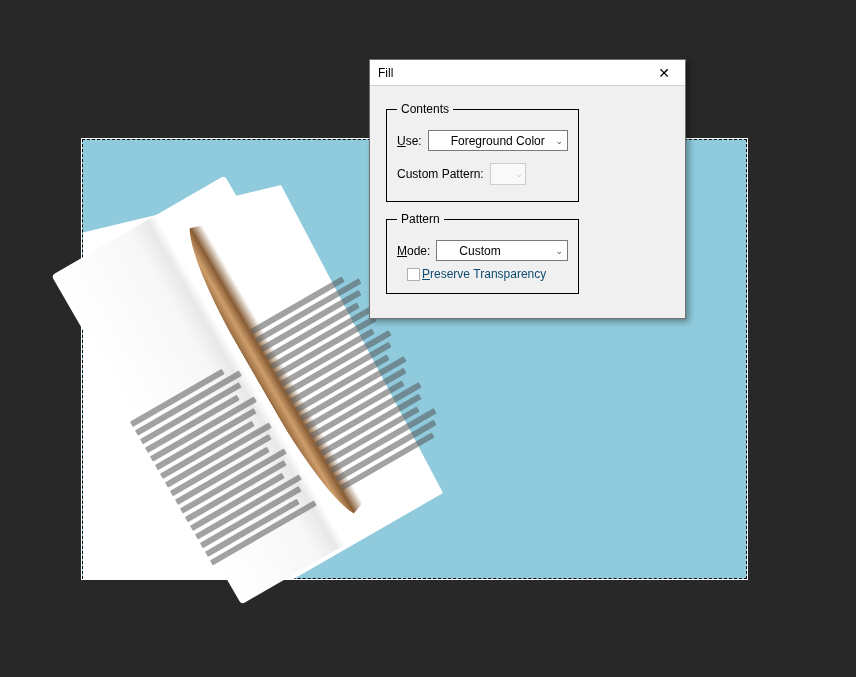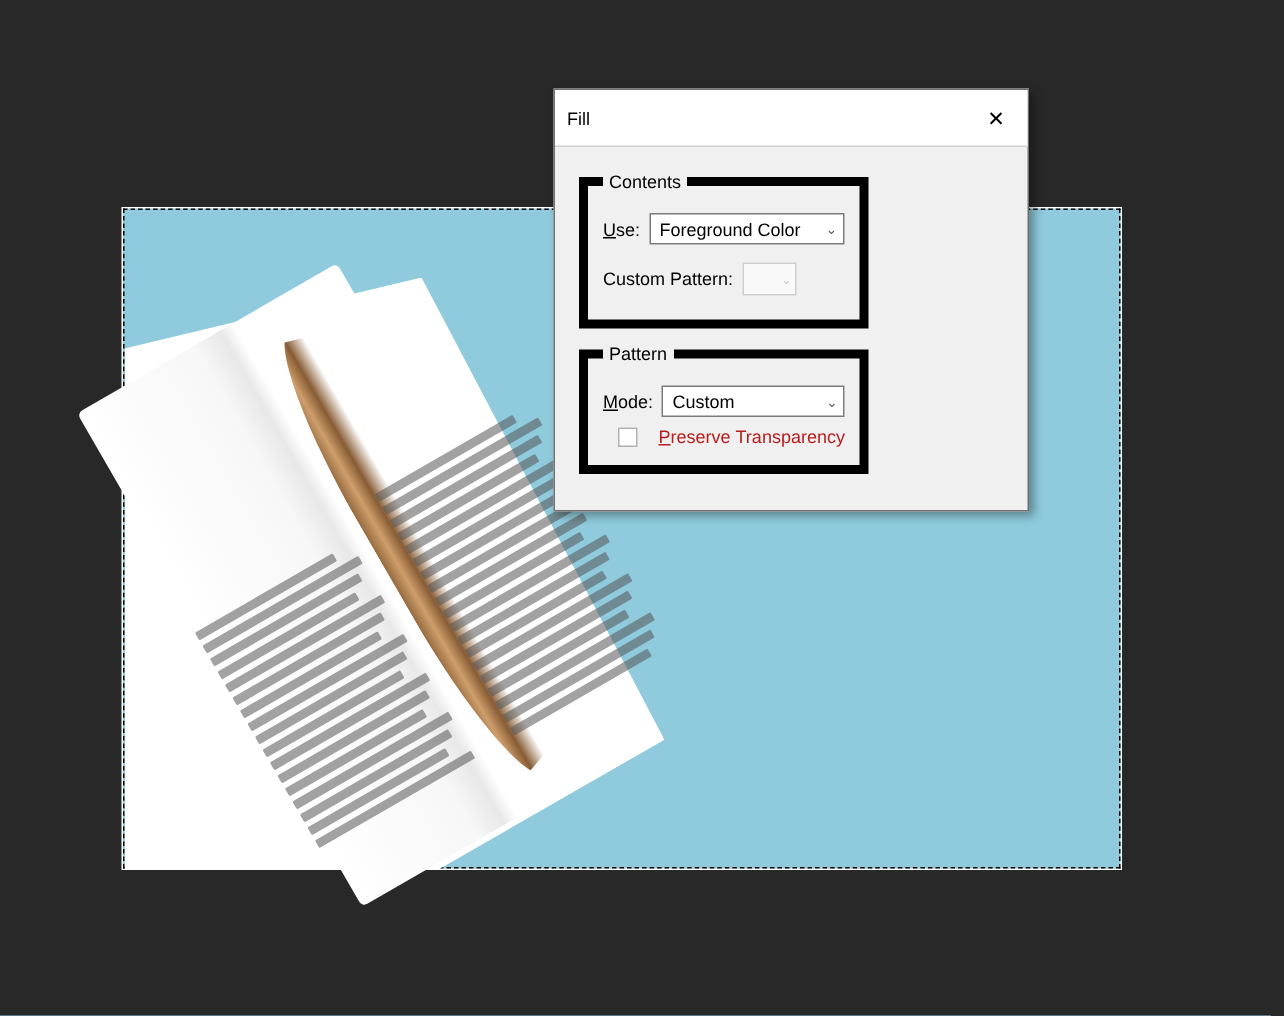--- a/index.html
+++ b/index.html
@@ -99,21 +99,21 @@
       left: 369px;
       top: 59px;
       width: 317px;
       background: #f0f0f0;
       border: 1px solid #707070;
       box-shadow: 3px 3px 6px rgba(0,0,0,0.35);
       font-size: 12px;
       color: #000;
     }
     .titlebar {
-      height: 38px;
+      height: 26px;
       display: flex;
       align-items: center;
       justify-content: space-between;
       padding: 0 6px 0 8px;
       background: #fff;
       border-bottom: 1px solid #d0d0d0;
     }
     .titlebar-title {
       font-size: 12px;
       color: #000;
@@ -148,21 +148,21 @@
       text-align: center;
       line-height: 20px;
       cursor: default;
     }
     .btn.primary {
       border: 2px solid #0078d7;
       line-height: 18px;
       background: #e5f1fb;
     }
     fieldset {
-      border: 6px solid #000000;
+      border: 1px solid #000000;
       margin: 6px 96px 10px 6px;
       padding: 10px 10px 12px 10px;
     }
     legend {
       padding: 0 4px;
       color: #000;
       font-size: 12px;
     }
     .row {
       display: flex;
@@ -179,21 +179,21 @@
     }
     .label.disabled { color: #000000; }
     .select {
       flex: 1;
       height: 21px;
       border: 1px solid #7a7a7a;
       background: #fff;
       display: flex;
       align-items: center;
       justify-content: space-between;
-      padding: 0 4px 0 6px;
+      padding: 0 4px 0 22px;
       font-size: 12px;
     }
     .select .caret {
       font-size: 9px;
       color: #555;
     }
     .pattern-swatch {
       width: 36px;
       height: 22px;
       border: 1px solid #7a7a7a;
@@ -216,23 +216,23 @@
       height: 20px;
       border: 1px solid #7a7a7a;
       background: #fff;
       padding: 0 6px;
       display: flex;
       align-items: center;
     }
     .checkbox-row {
       display: flex;
       align-items: center;
-      gap: 14px;
+      gap: 2px;
       margin: 6px 0 0 10px;
-      color: #b91c1c;
+      color: #0c4a6e;
     }
     .chk {
       width: 13px;
       height: 13px;
       border: 1px solid #b0b0b0;
       background: #fff;
     }
     .u { text-decoration: underline; }
   </style>
 </head>

